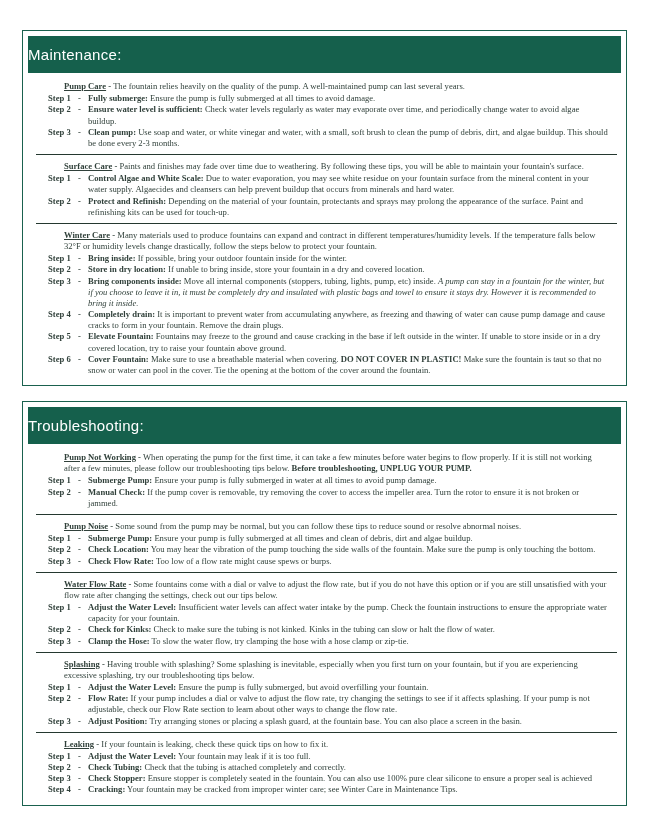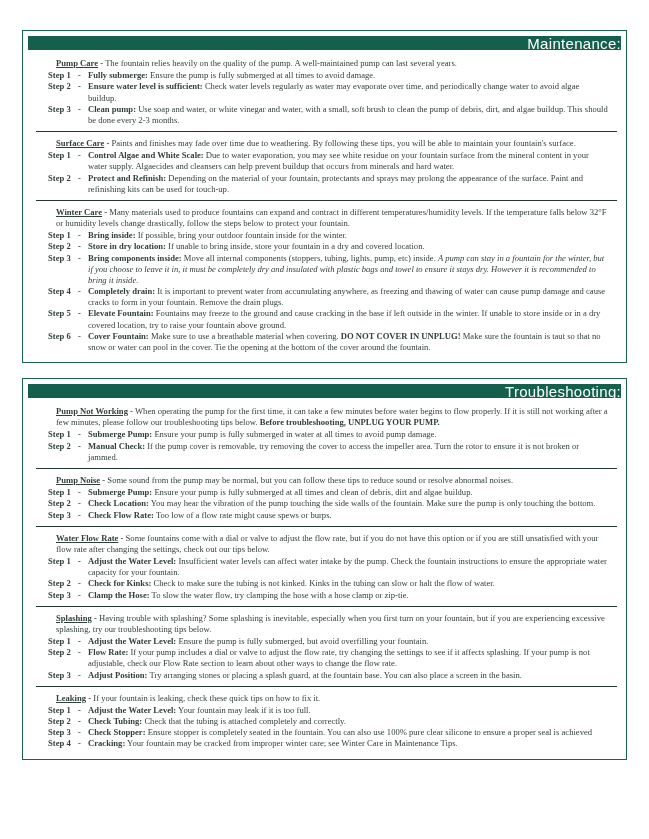--- a/index.html
+++ b/index.html
@@ -2,24 +2,24 @@
 <html><head>
 <meta charset="utf-8">
 <style>
   html,body { margin:0; padding:0; }
   body {
     width:649px; height:839px; overflow:hidden; background:#ffffff;
     font-family:"Liberation Serif", serif; color:#30403a;
   }
   .page { box-sizing:border-box; padding:30px 22px 0 22px; }
   .panel { border:1.5px solid #1a614e; padding:5px; background:#fff; margin-bottom:15px; }
-  .panel-header { background:#15604c; height:14px; display:flex; align-items:center; justify-content:flex-end; }
+  .panel-header { background:#15604c; height:37px; display:flex; align-items:center; justify-content:flex-start; }
   .panel-title { color:#ffffff; font-family:"Liberation Sans", sans-serif; font-size:15px; letter-spacing:.3px; }
   .content { padding:8px 12px 4px 16px; font-size:8.6px; line-height:1.3; }
-  .intro { margin:0 0 1px 0;padding-left:12px; }
+  .intro { margin:0 0 1px 8px;padding-left:12px; }
   .sec-title { font-weight:bold; text-decoration:underline; }
   .sec-dash { font-weight:bold; }
   .steps { margin-left:4px; }
   .step { display:flex; }
   .step-num { flex:0 0 30px; font-weight:bold; white-space:nowrap; }
   .step-dash { flex:0 0 10px; font-weight:bold; }
   .step-body { flex:1; }
   .step-body strong { font-weight:bold;text-align:center; }
   .divider { border-top:1.8px solid #24382f; margin:5px -8px 6px -8px; }
 </style>
@@ -99,21 +99,21 @@
               <span class="step-body"><strong>Completely drain:</strong> <span>It is important to prevent water from accumulating anywhere, as freezing and thawing of water can cause pump damage and cause cracks to form in your fountain. Remove the drain plugs.</span></span>
             </div>
           <div class="step">
               <span class="step-num">Step 5</span>
               <span class="step-dash">-</span>
               <span class="step-body"><strong>Elevate Fountain:</strong> <span>Fountains may freeze to the ground and cause cracking in the base if left outside in the winter. If unable to store inside or in a dry covered location, try to raise your fountain above ground.</span></span>
             </div>
           <div class="step">
               <span class="step-num">Step 6</span>
               <span class="step-dash">-</span>
-              <span class="step-body"><strong>Cover Fountain:</strong> <span>Make sure to use a breathable material when covering.</span> <strong>DO NOT COVER IN UNPLUG!</strong> <span>Make sure the fountain is taut so that no snow or water can pool in the cover. Tie the opening at the bottom of the cover around the fountain.</span></span>
+              <span class="step-body"><strong>Cover Fountain:</strong> <span>Make sure to use a breathable material when covering.</span> <strong>DO NOT COVER IN PLASTIC!</strong> <span>Make sure the fountain is taut so that no snow or water can pool in the cover. Tie the opening at the bottom of the cover around the fountain.</span></span>
             </div>
         </div>
       </section>
 
     </div>
   </div>
 
   <div class="panel">
     <div class="panel-header">
       <span class="panel-title">Troubleshooting:</span>

